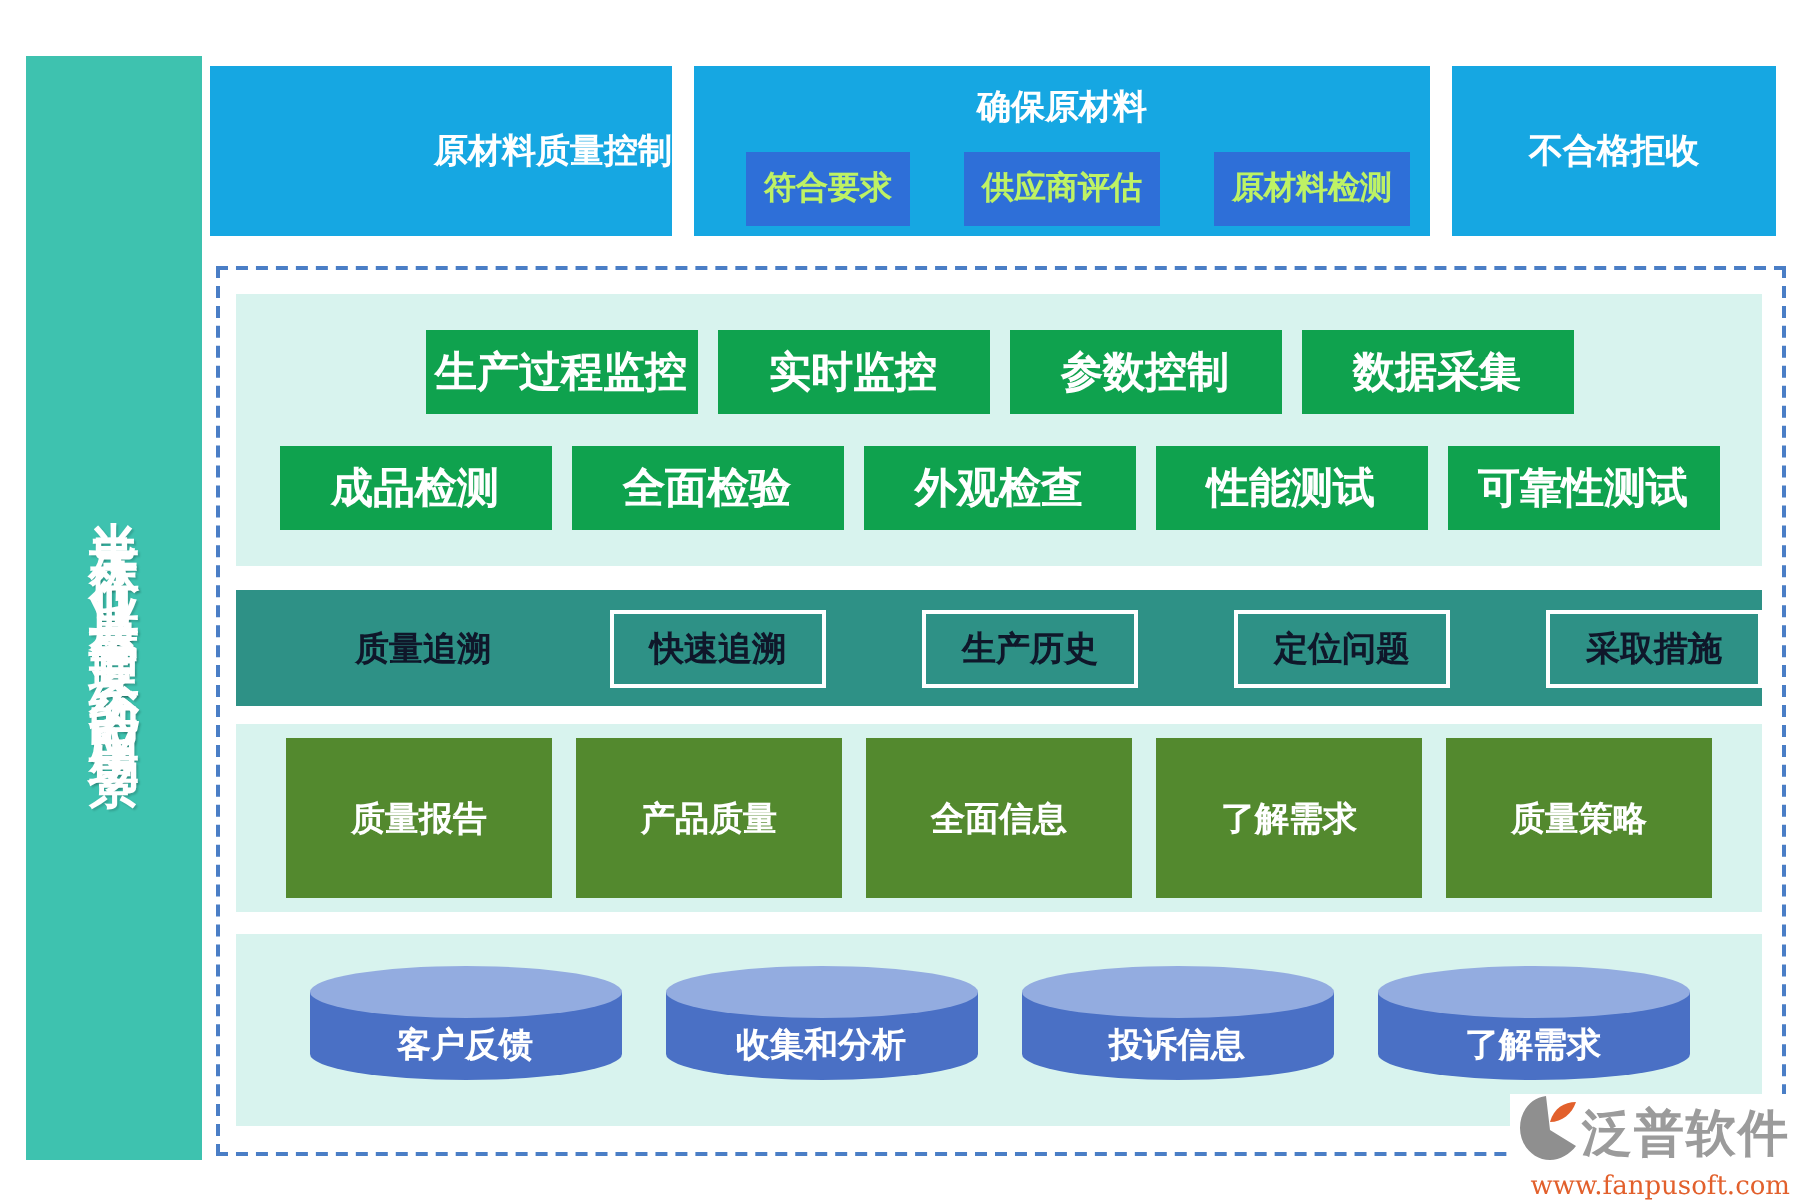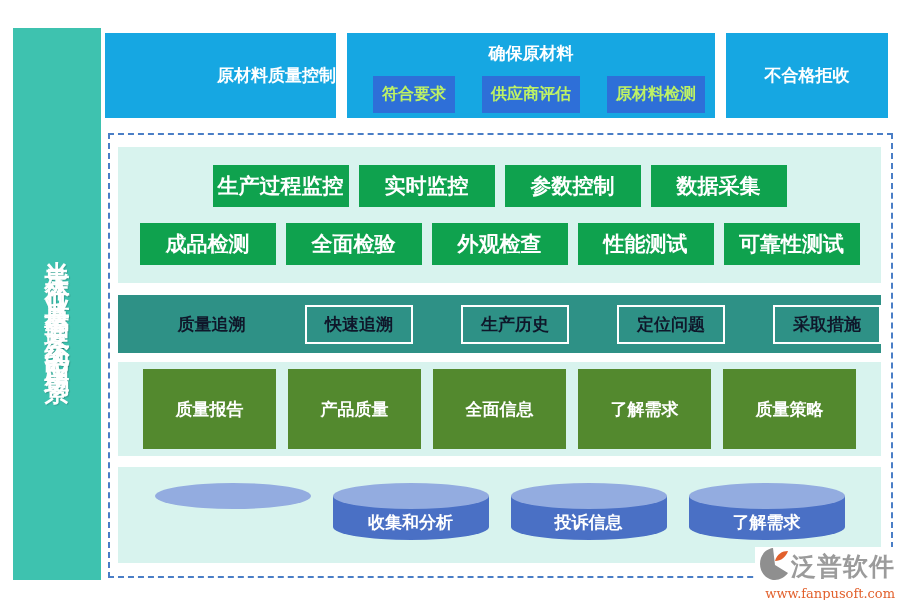--- a/index.html
+++ b/index.html
@@ -173,20 +173,21 @@
     <div class="obox">质量报告</div>
     <div class="obox">产品质量</div>
     <div class="obox">全面信息</div>
     <div class="obox">了解需求</div>
     <div class="obox">质量策略</div>
   </div>
 
   <div class="strip strip-feedback">
     <div class="cyl">
       <div class="cyl-top"></div>
+      <div class="cyl-body">客户反馈</div>
     </div>
     <div class="cyl">
       <div class="cyl-top"></div>
       <div class="cyl-body">收集和分析</div>
     </div>
     <div class="cyl">
       <div class="cyl-top"></div>
       <div class="cyl-body">投诉信息</div>
     </div>
     <div class="cyl">

